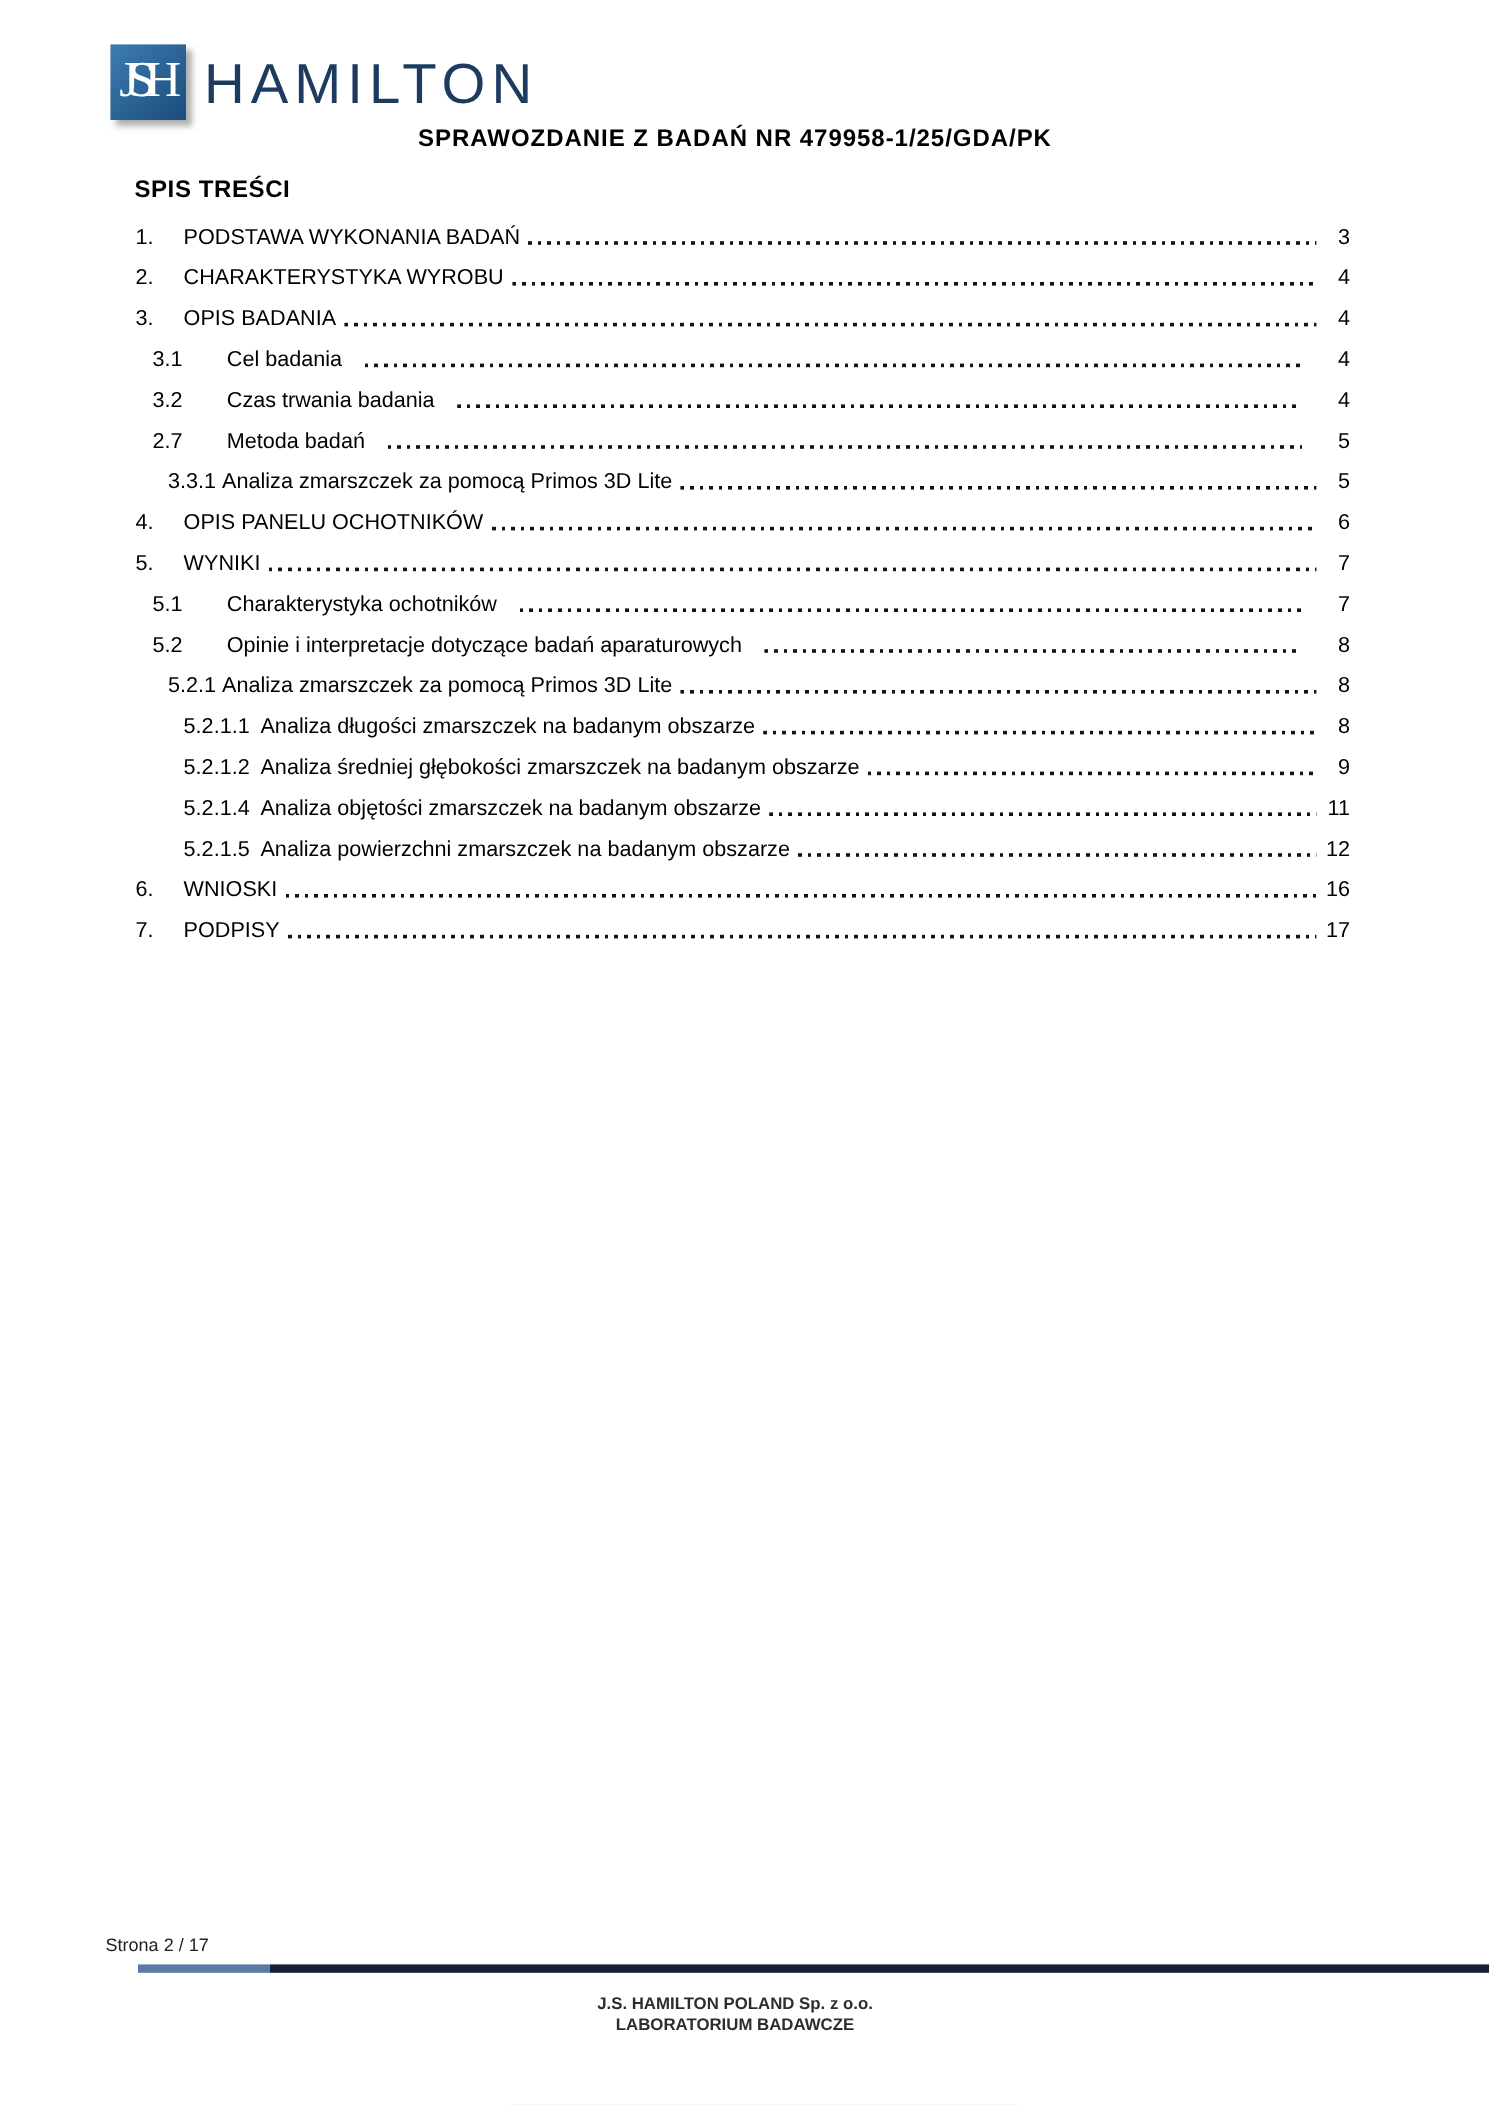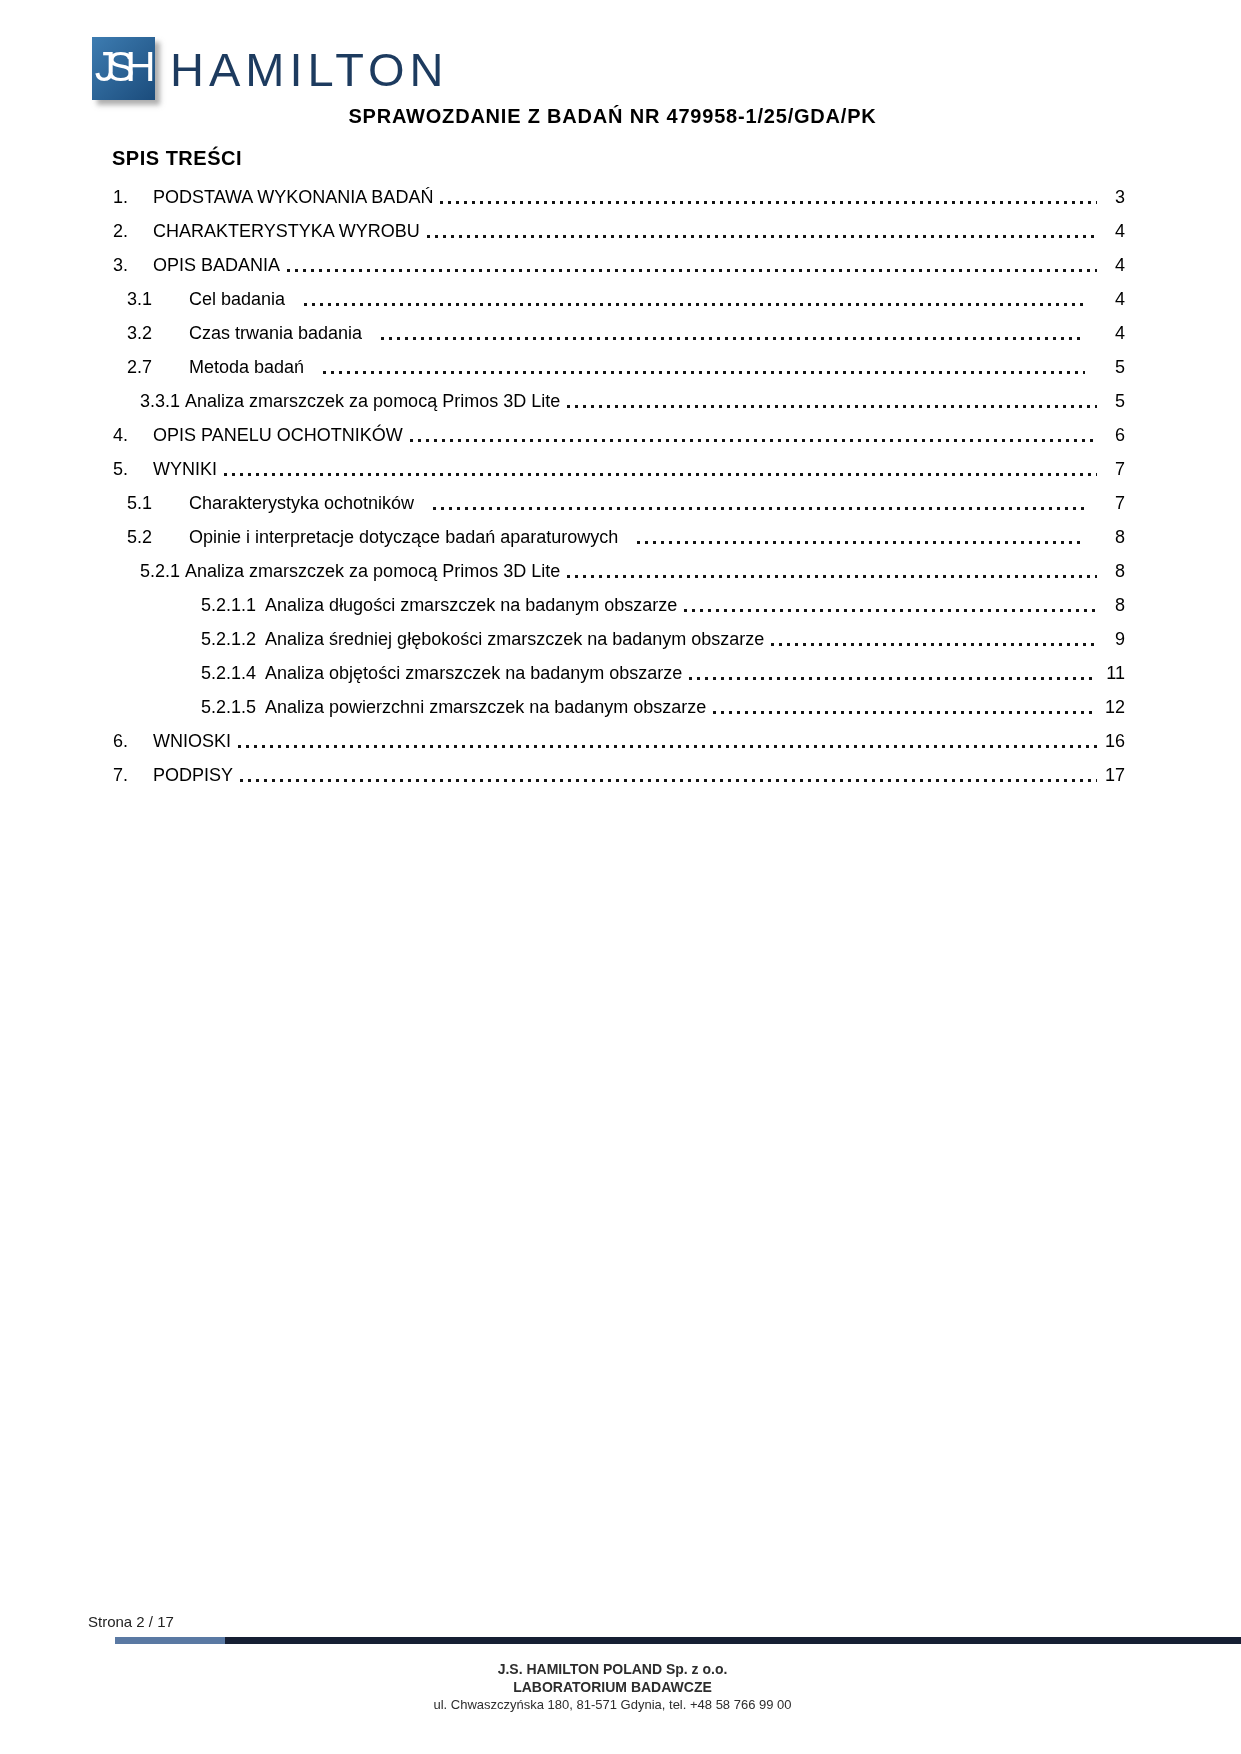--- a/index.html
+++ b/index.html
@@ -22,21 +22,21 @@
   }
   
   .logo-mark{
     position:absolute;left:92px;top:37px;
     width:63px;height:63px;
     background:linear-gradient(135deg,var(--logo-blue-light,#3d7cb1) 0%,var(--logo-blue-dark,#1b4c7c) 100%);
     box-shadow:5px 5px 5px rgba(110,110,110,.55);
     display:flex;align-items:center;justify-content:center;
   }
   .logo-monogram{
-    font-family:Liberation Sans, sans-serif;
+    font-family:Liberation Serif, serif;
     color:#fff;font-size:42px;line-height:1;
     letter-spacing:-0.22em;
     padding-right:6px;padding-bottom:4px;
   }
   .brand-wordmark{
     position:absolute;left:170px;top:46px;
     font-family:Liberation Sans, sans-serif;
     font-size:47px;line-height:1;
     color:var(--brand-navy,#1d3b5f);
     letter-spacing:5px;
@@ -72,21 +72,21 @@
     margin:0 4px 6px 7px;
     background-image:repeating-linear-gradient(to right,#141414 0,#141414 3px,transparent 3px,transparent 8px);
   }
   .toc-page{flex:none;min-width:24px;text-align:right;}
   .level-1 .toc-num{width:40px;}
   .level-2{padding-left:27px;gap:12px;}
   .level-2 .toc-num{width:50px;}
   .level-3{padding-left:40px;}
   .level-3 .toc-num{margin-right:5px;}
   .level-4{padding-left:53px;}
-  .level-4 .toc-num{margin-right:9px;margin-left:48px;}
+  .level-4 .toc-num{margin-right:9px;}
   
   .footer-page-indicator{
     position:absolute;left:88px;top:1613px;width:1025px;
     font-size:15px;color:#222;
   }
   .footer-bar{
     position:absolute;left:115px;top:1637px;right:0;height:7px;
     display:flex;
   }
   .footer-bar .seg-accent{flex:none;width:110px;background:var(--bar-accent,#5a79a3);}
@@ -246,16 +246,15 @@
   <div class="footer-page-indicator">Strona 2 / 17</div>
 
   <div class="footer-bar">
     <span class="seg-accent"></span>
     <span class="seg-dark"></span>
   </div>
 
   <div class="footer-info">
     <div class="footer-company">J.S. HAMILTON POLAND Sp. z o.o.</div>
     <div class="footer-department">LABORATORIUM BADAWCZE</div>
-    <div class="footer-address">ul. Chwaszczyńska 180, 81-571 Gdynia, tel. +48 58 766 99 00</div>
   </div>
 
 </div>
 
 </body></html>

